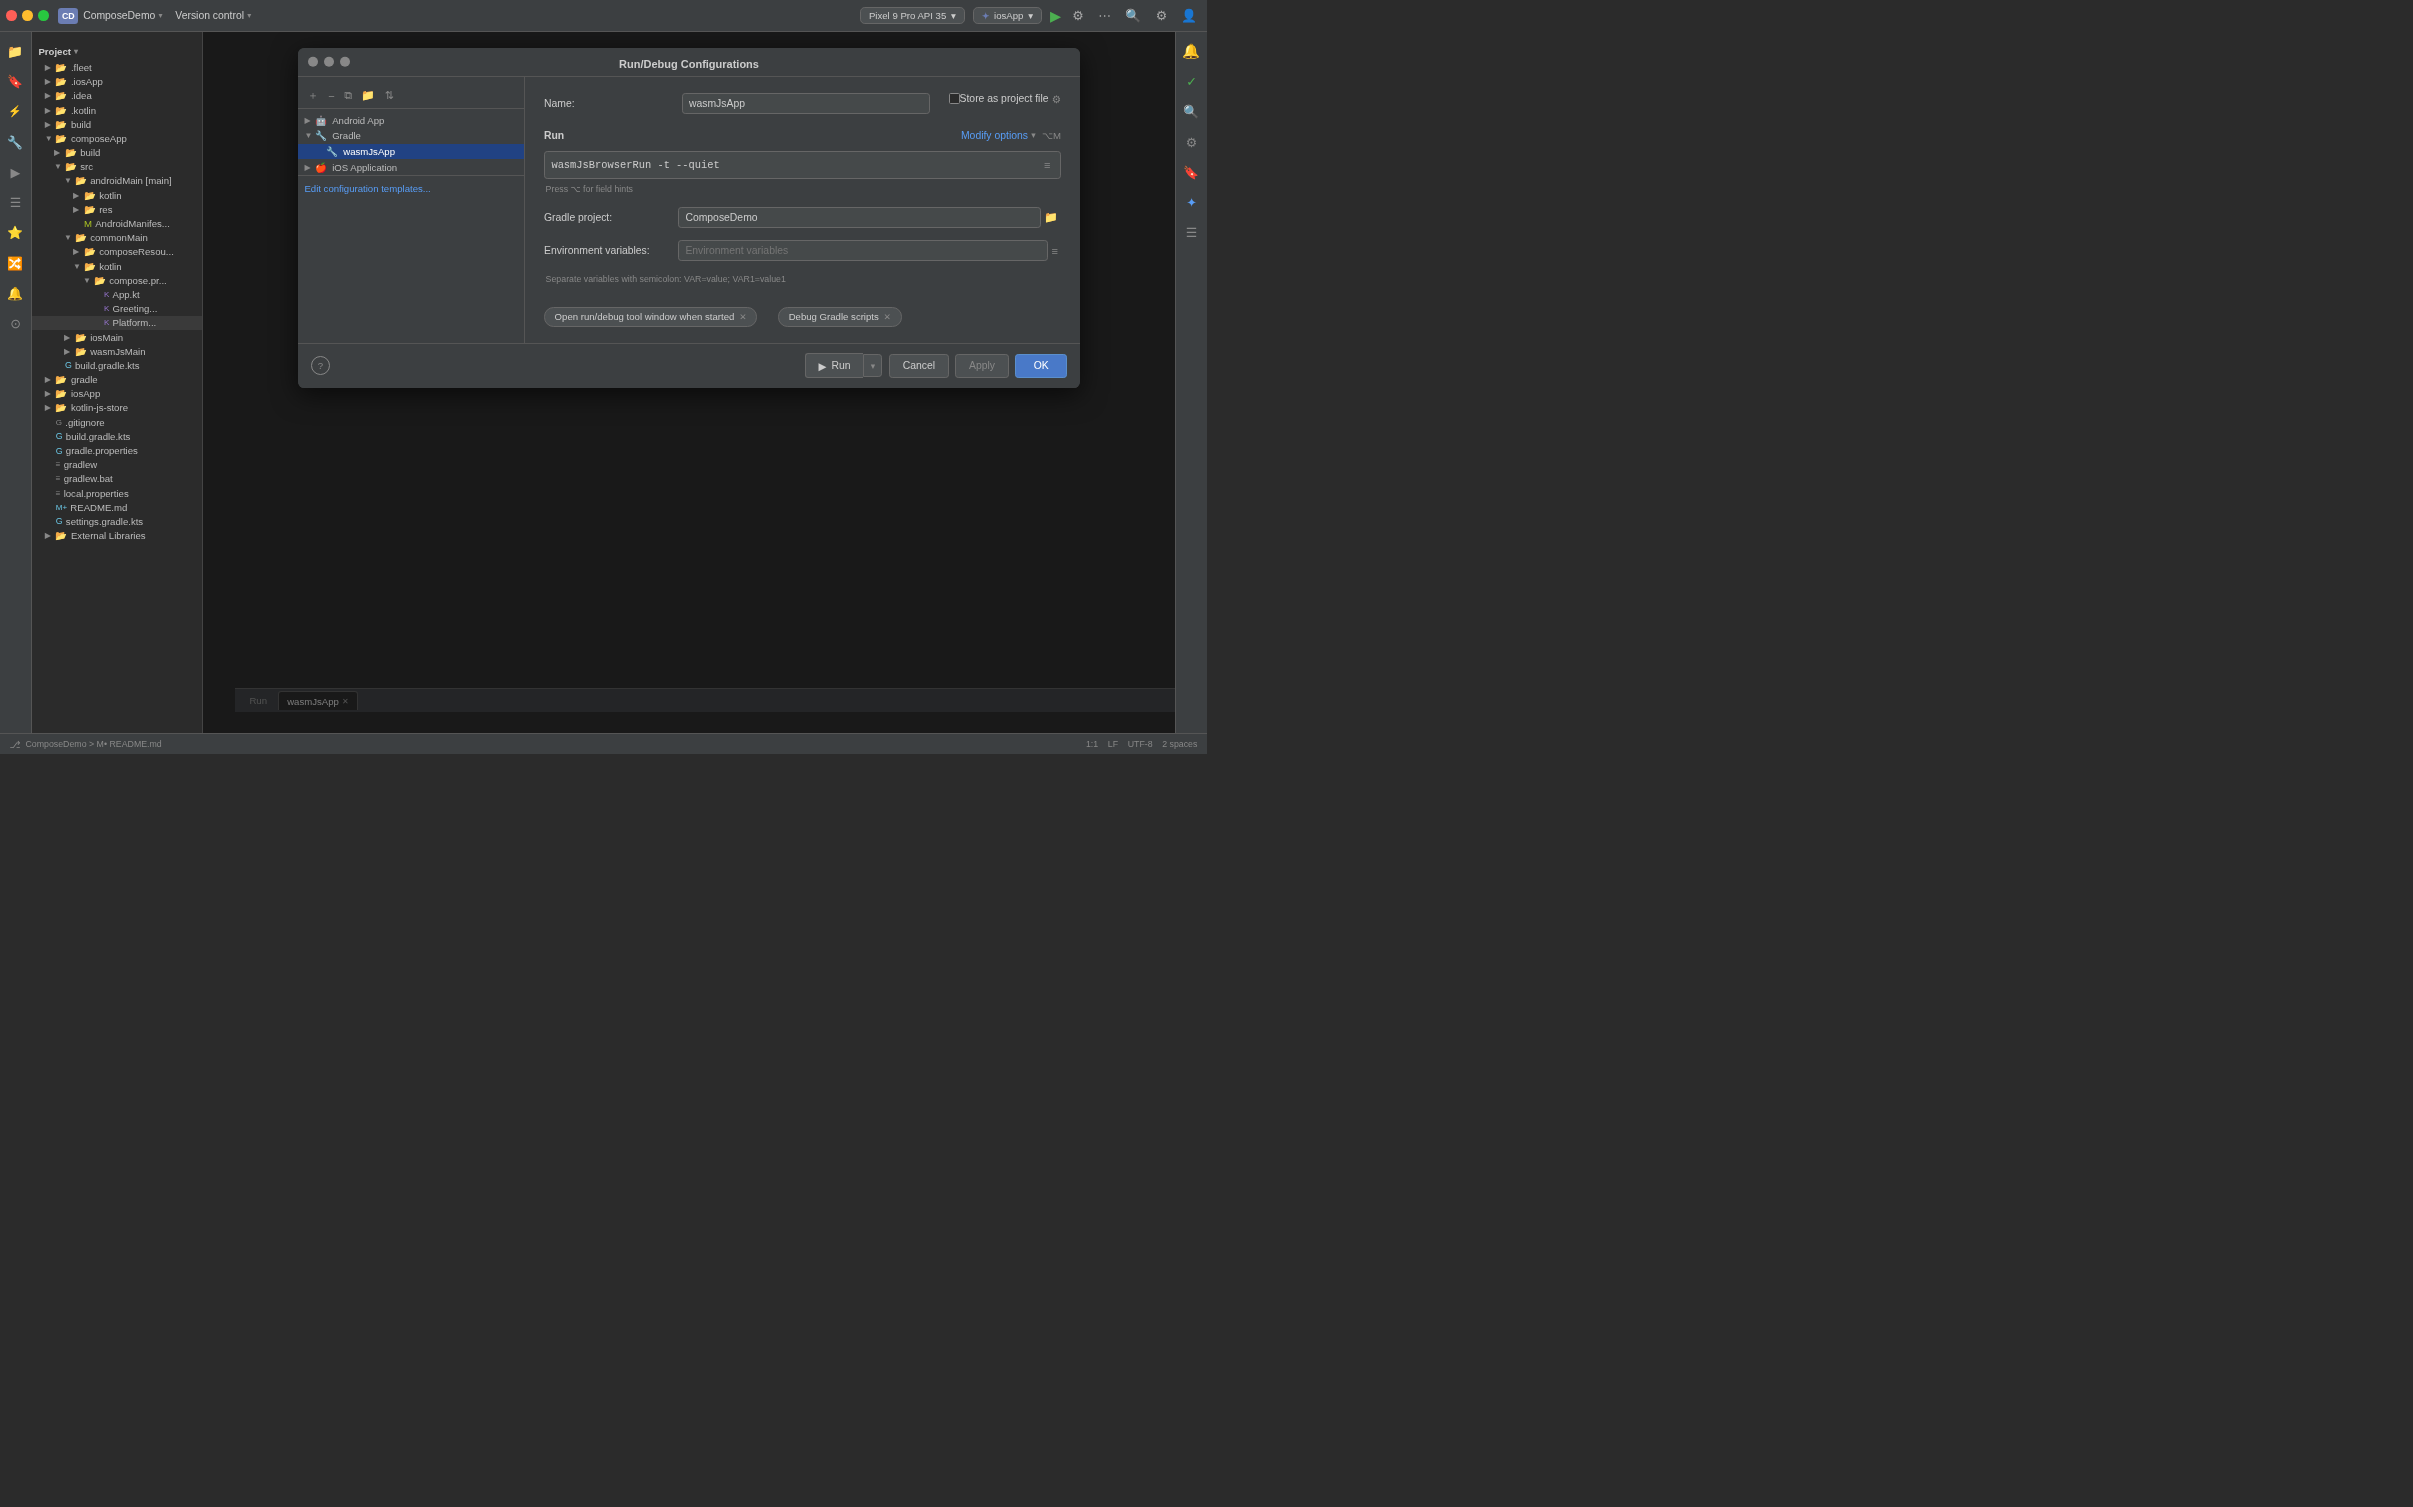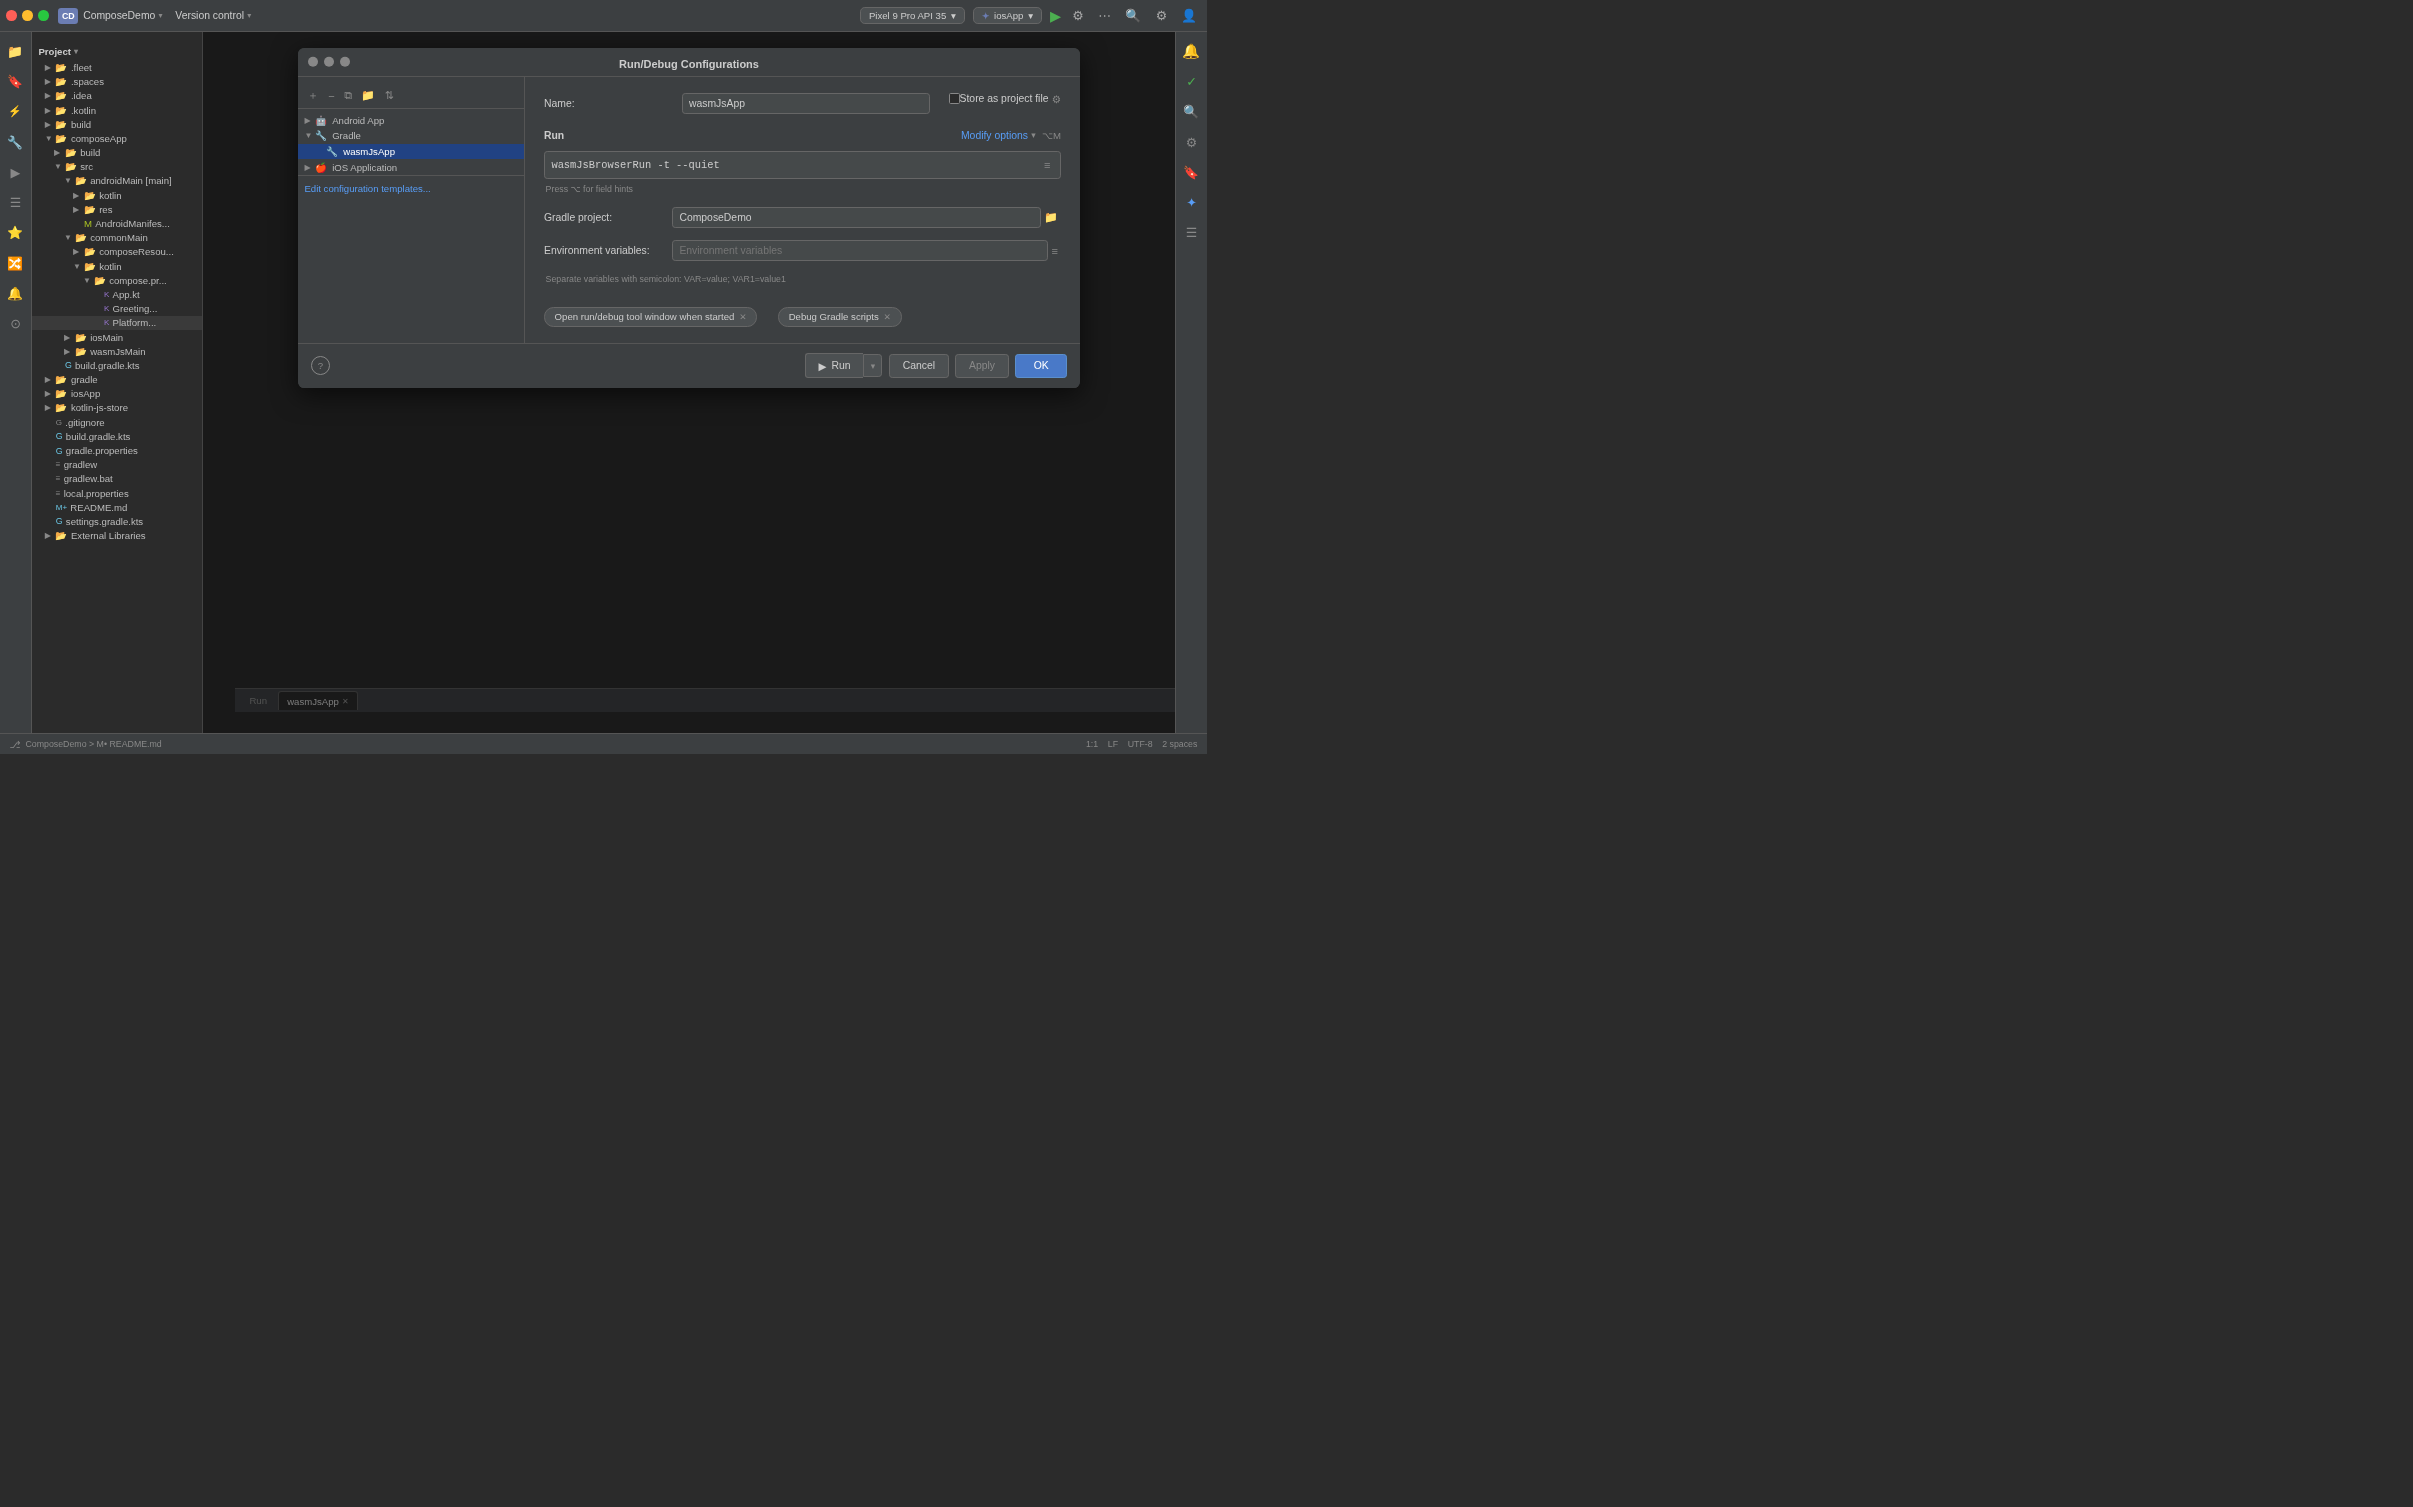--- a/index.html
+++ b/index.html
@@ -260,20 +260,21 @@
     .config-detail {
       flex: 1;
       padding: 16px 19px;
       overflow-y: auto;
       background: #3c3f41;
     }
     .field-row {
       display: flex;
       align-items: center;
       margin-bottom: 12.8px;
+      gap: 6px;
     }
     .field-label {
       width: 128px;
       color: #ccc;
       font-size: 10.4px;
       flex-shrink: 0;
     }
     .field-input {
       flex: 1;
       background: #45494a;
@@ -589,21 +590,21 @@
     </div>
 
     <div class="tree-item indent-1">
       <span class="tree-arrow">▶</span>
       <span class="tree-icon folder-icon">📂</span>
       <span>.fleet</span>
     </div>
     <div class="tree-item indent-1">
       <span class="tree-arrow">▶</span>
       <span class="tree-icon folder-icon">📂</span>
-      <span>.spaces</span>
+      <span>.iosApp</span>
     </div>
     <div class="tree-item indent-1">
       <span class="tree-arrow">▶</span>
       <span class="tree-icon folder-icon">📂</span>
       <span>.idea</span>
     </div>
     <div class="tree-item indent-1">
       <span class="tree-arrow">▶</span>
       <span class="tree-icon folder-icon">📂</span>
       <span>.kotlin</span>

